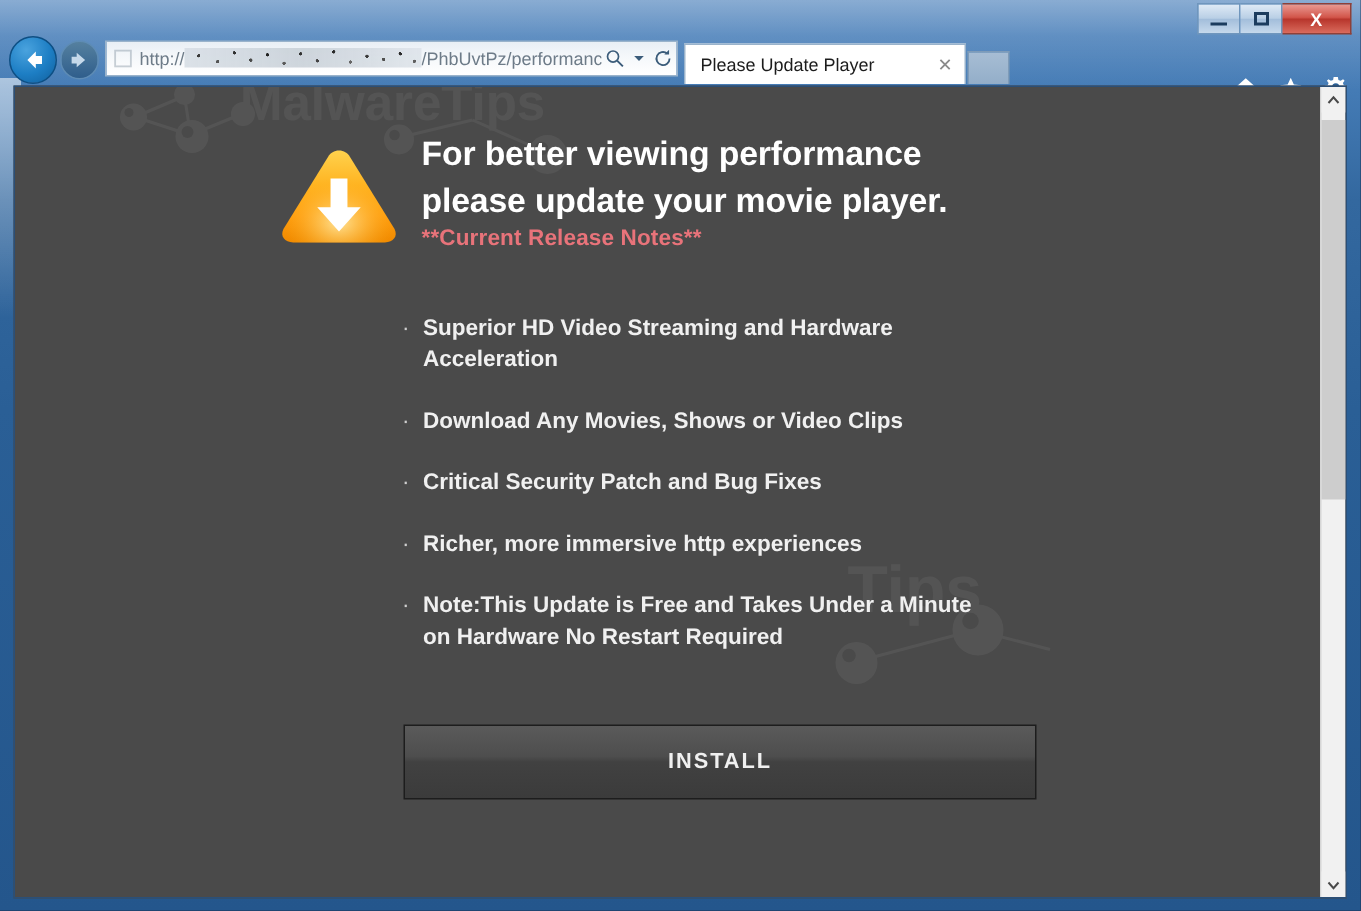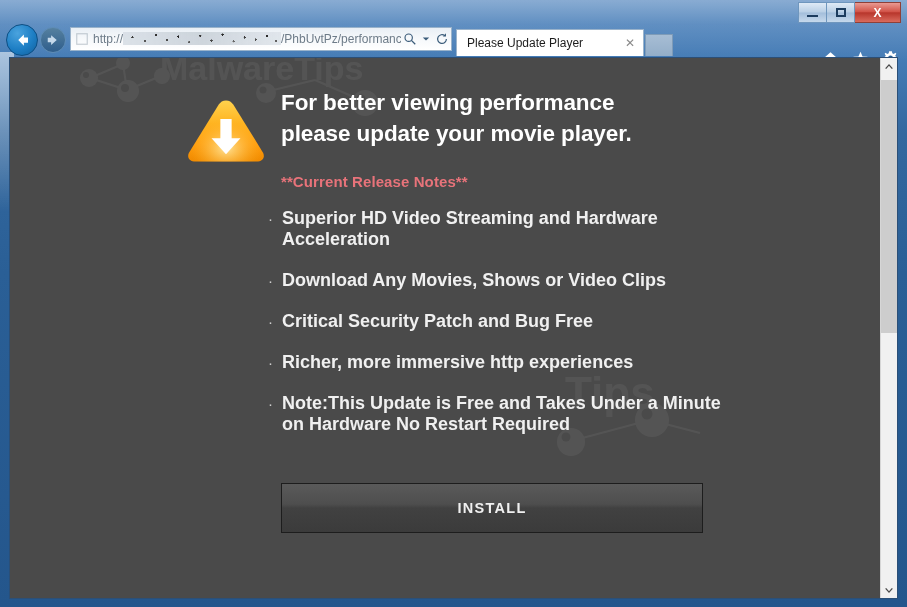--- a/index.html
+++ b/index.html
@@ -251,21 +251,21 @@
   #header-text { margin-left: 14px; }
   #headline {
     font-size: 22.5px;
     font-weight: bold;
     color: #ffffff;
     line-height: 1.37;
     white-space: pre-line;
     letter-spacing: -0.1px;
   }
   #release-notes {
-    margin-top: 23px;
+    margin-top: 0;
     font-size: 15px;
     font-weight: bold;
     color: #e8737a;
     letter-spacing: 0.1px;
   }
 
   #bullets {
     position: absolute;
     left: 258px; top: 150px;
     width: 480px;
@@ -277,41 +277,40 @@
   }
   .bullet-dot {
     flex: 0 0 auto;
     width: 14px;
     font-size: 15px;
     color: #cfcfcf;
     line-height: 21px;
   }
   .bullet-text {
     flex: 1 1 auto;
-    font-size: 18px;
+    font-size: 15px;
     font-weight: bold;
     color: #f0f0f0;
     line-height: 21px;
     white-space: pre-line;
   }
   .bullet-item.note { margin-top: 15px; }
 
   #install-button {
     position: absolute;
     left: 259px; top: 425px;
     width: 422px; height: 50px;
     background: linear-gradient(180deg,#5a5a5a 0%, #4e4e4e 42%, #414141 50%, #3b3b3b 100%);
     border: 1px solid #1d1d1d;
     box-sizing: border-box;
     display: flex; align-items: center; justify-content: center;
     color: #f0f0f0;
     font-size: 14.5px;
     font-weight: bold;
     letter-spacing: 1.3px;
-    margin-left: 12px;
   }
 
   
   #scrollbar {
     position: absolute;
     right: 0; top: 0;
     width: 17px; height: 540px;
     background: #f1f1f1;
     border-left: 1px solid #d6d6d6;
     box-sizing: border-box;
@@ -489,21 +488,21 @@
           <span class="bullet-dot">·</span>
           <span class="bullet-text">Superior HD Video Streaming and Hardware
 Acceleration</span>
         </div>
         <div class="bullet-item">
           <span class="bullet-dot">·</span>
           <span class="bullet-text">Download Any Movies, Shows or Video Clips</span>
         </div>
         <div class="bullet-item">
           <span class="bullet-dot">·</span>
-          <span class="bullet-text">Critical Security Patch and Bug Free</span>
+          <span class="bullet-text">Critical Security Patch and Bug Fixes</span>
         </div>
         <div class="bullet-item">
           <span class="bullet-dot">·</span>
           <span class="bullet-text">Richer, more immersive http experiences</span>
         </div>
         <div class="bullet-item note">
           <span class="bullet-dot">·</span>
           <span class="bullet-text">Note:This Update is Free and Takes Under a Minute
 on Hardware No Restart Required</span>
         </div>

